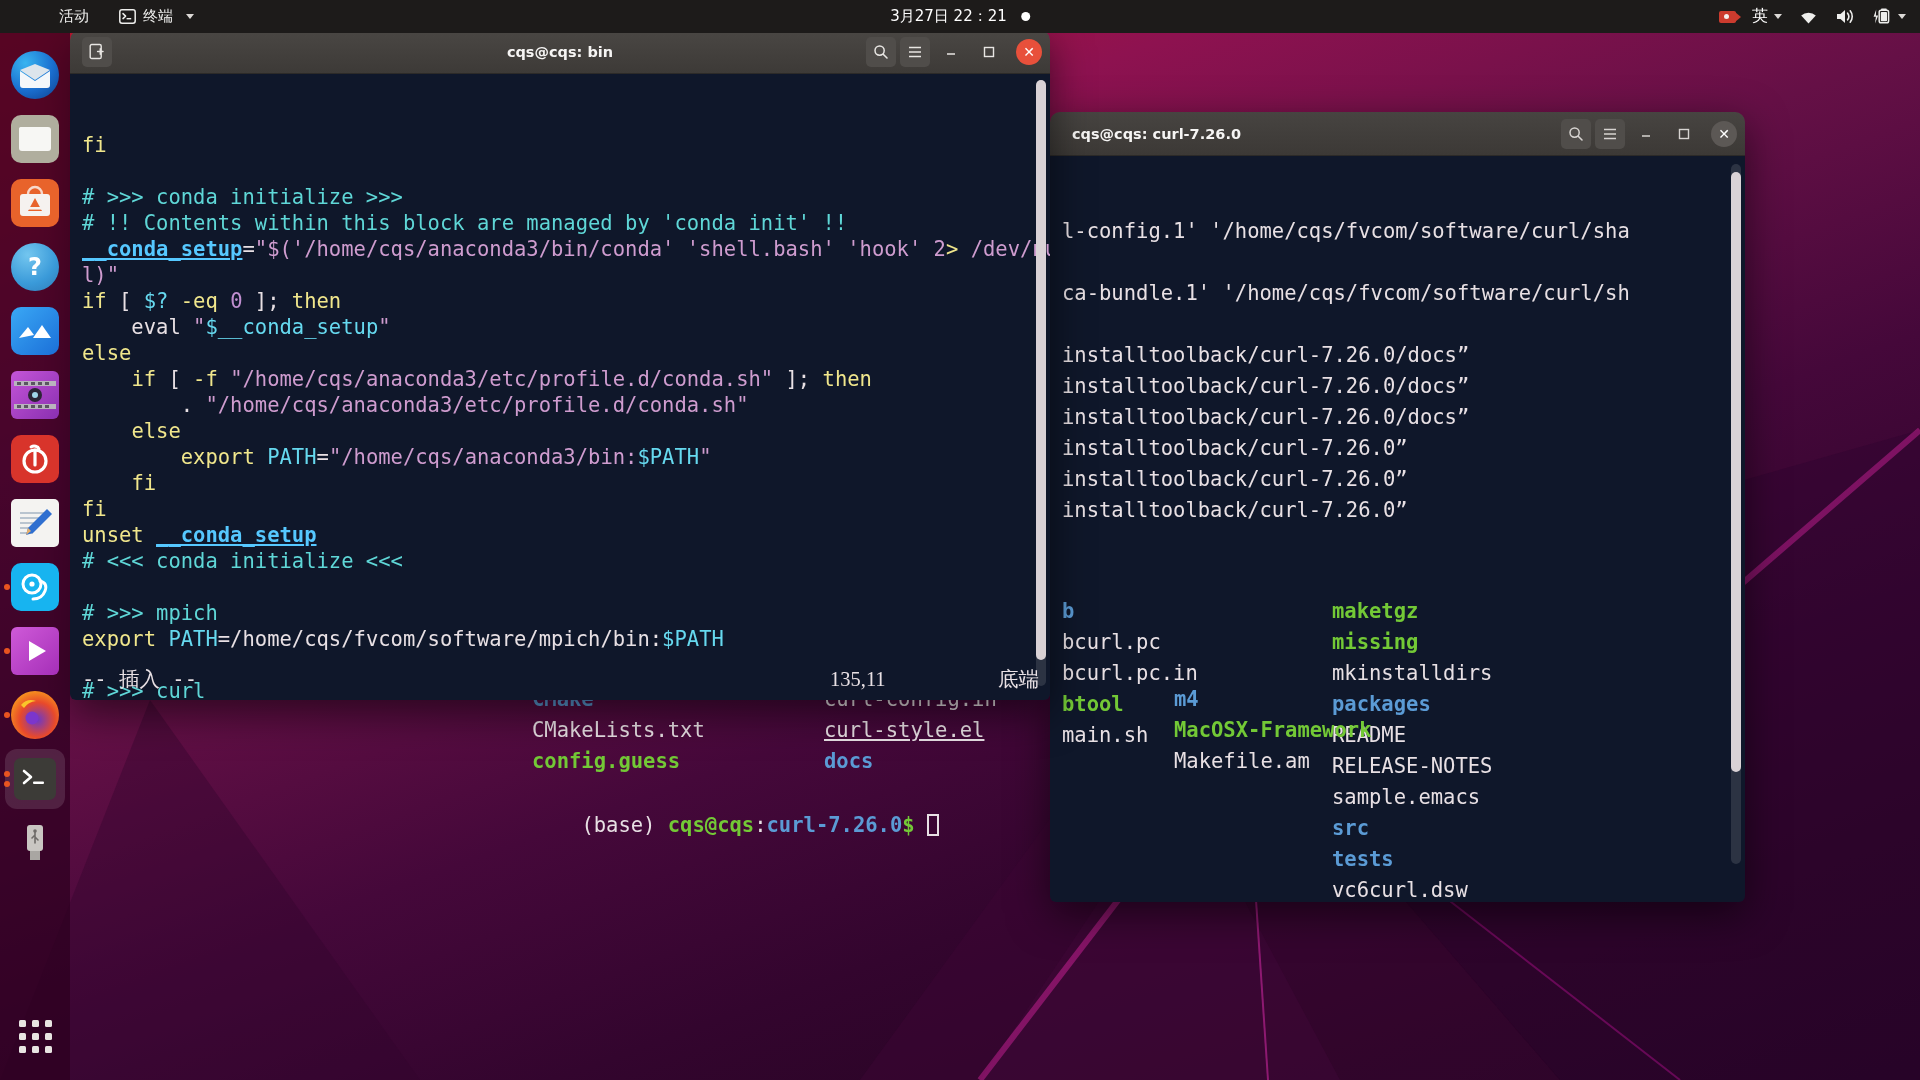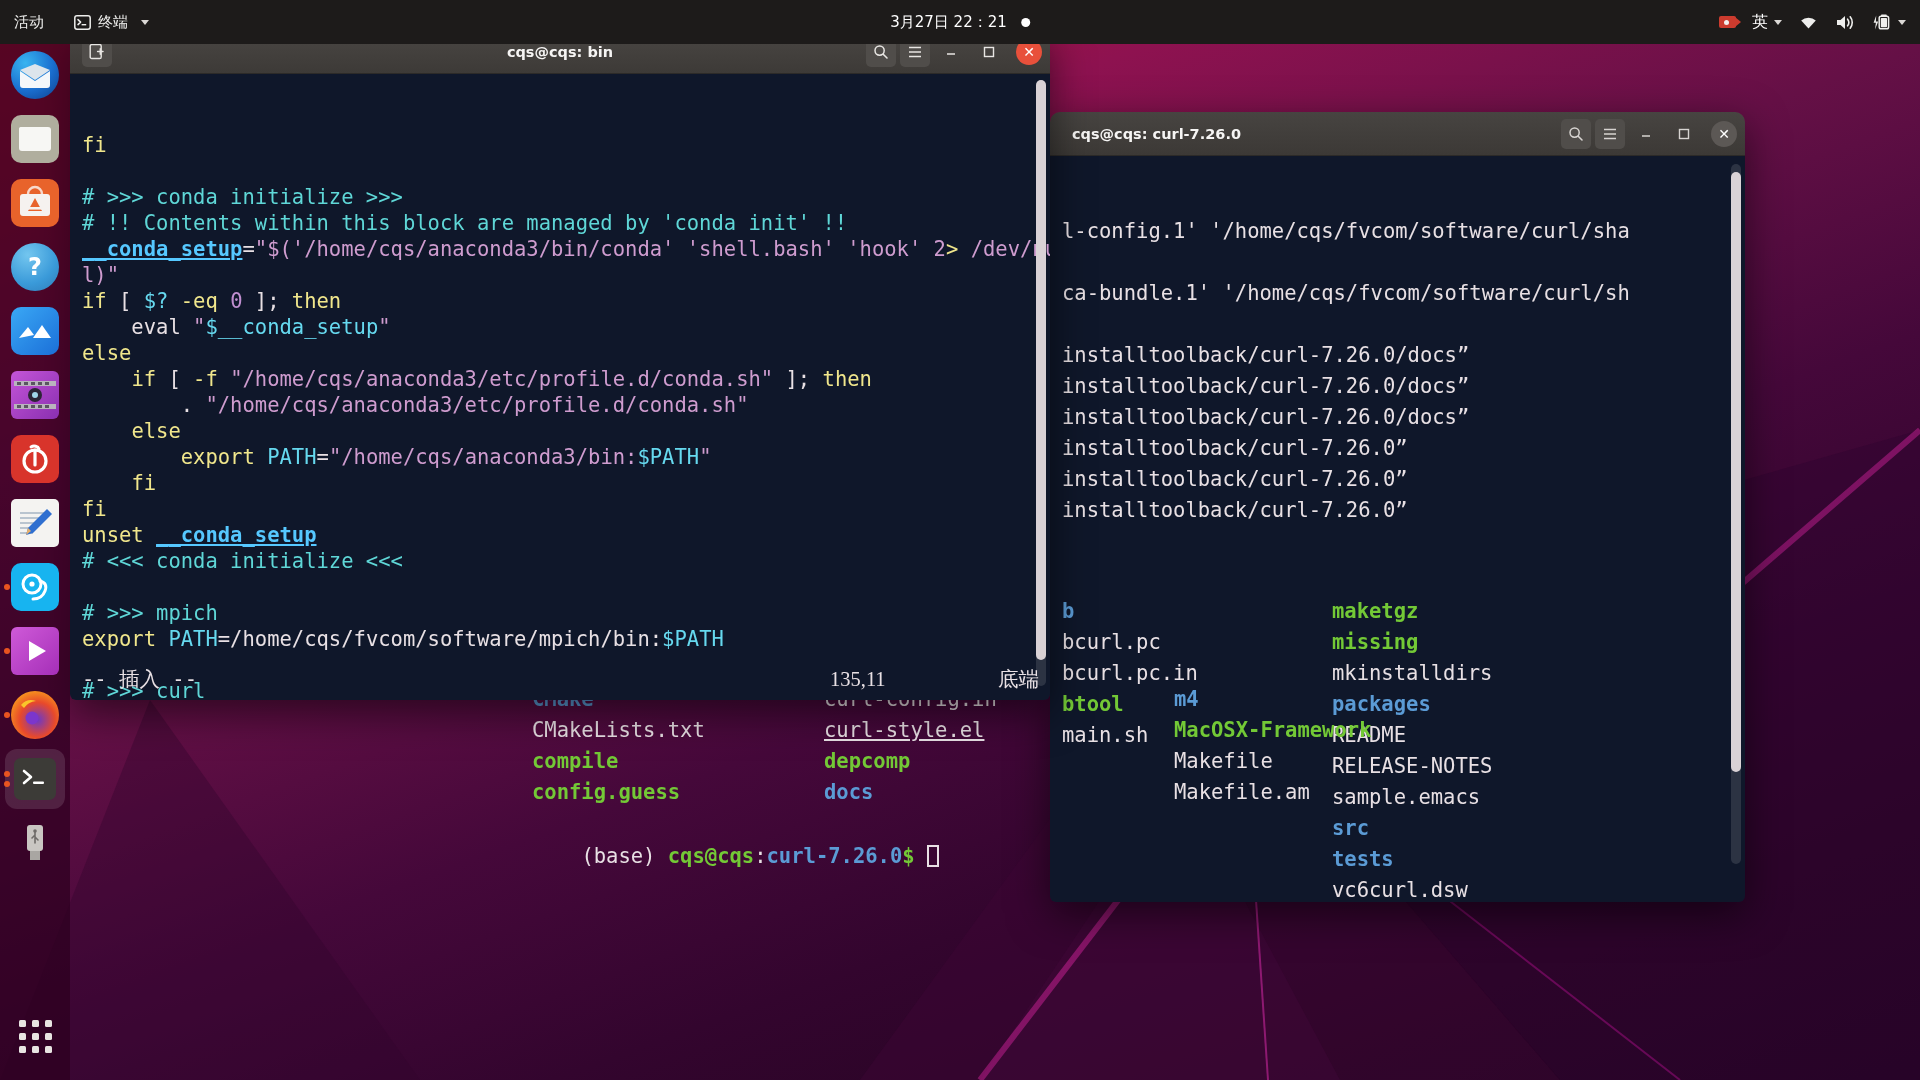--- a/index.html
+++ b/index.html
@@ -24,26 +24,27 @@
         #280424 86%,
         #1e0320 100%);
   }
   #wallpaper .geo {
     position:absolute; inset:0; overflow:hidden;
   }
   #wallpaper .geo svg { position:absolute; inset:0; width:100%; height:100%; }
 
   
   #topbar {
-    position:absolute; top:0; left:0; width:1920px; height:44px;
+    position:absolute; top:0; left:0; width:1920px; height:33px;
     background:#1d1b1a;
     color:#ffffff;
     display:flex; align-items:center;
     font-size:15px;
     z-index:60;
+    padding-left:45px;
   }
   #topbar .tb-left { display:flex; align-items:center; height:100%; }
   .tb-item {
     display:flex; align-items:center; gap:7px;
     padding:0 12px; height:100%;
     color:#eeeeec;
     font-size:15px;
     cursor:default;
   }
   .tb-item:first-child { padding-left:14px; padding-right:18px; }
@@ -486,25 +487,20 @@
         <span class="ls-dir" style="width: 292px;">CMake</span>
         <span class="ls-file" style="width: 350px;">curl-config.in</span>
         <span class="ls-dir">m4</span>
       </div>
       <div style="display: flex; height: 31px;">
         <span class="ls-file" style="width: 292px;">CMakeLists.txt</span>
         <span class="ls-file" style="width: 350px; text-decoration: underline;">curl-style.el</span>
         <span class="ls-exec">MacOSX-Framework</span>
       </div>
       <div style="display: flex; height: 31px;">
-        <span class="ls-exec" style="width: 292px;">compile</span>
-        <span class="ls-exec" style="width: 350px;">depcomp</span>
-        <span class="ls-file">Makefile</span>
-      </div>
-      <div style="display: flex; height: 31px;">
         <span class="ls-exec" style="width: 292px;">config.guess</span>
         <span class="ls-dir" style="width: 350px;">docs</span>
         <span class="ls-file">Makefile.am</span>
       </div>
     </div>
   <div style="margin-top:2px; white-space:pre;">
     <span class="ls-file">(base)</span><span> </span><span class="ls-exec">cqs@cqs</span><span class="ls-file">:</span><span class="ls-dir">curl-7.26.0</span><span class="ls-exec">$</span><span> </span><span class="cursor-block"></span>
   </div>
 </div>
 

